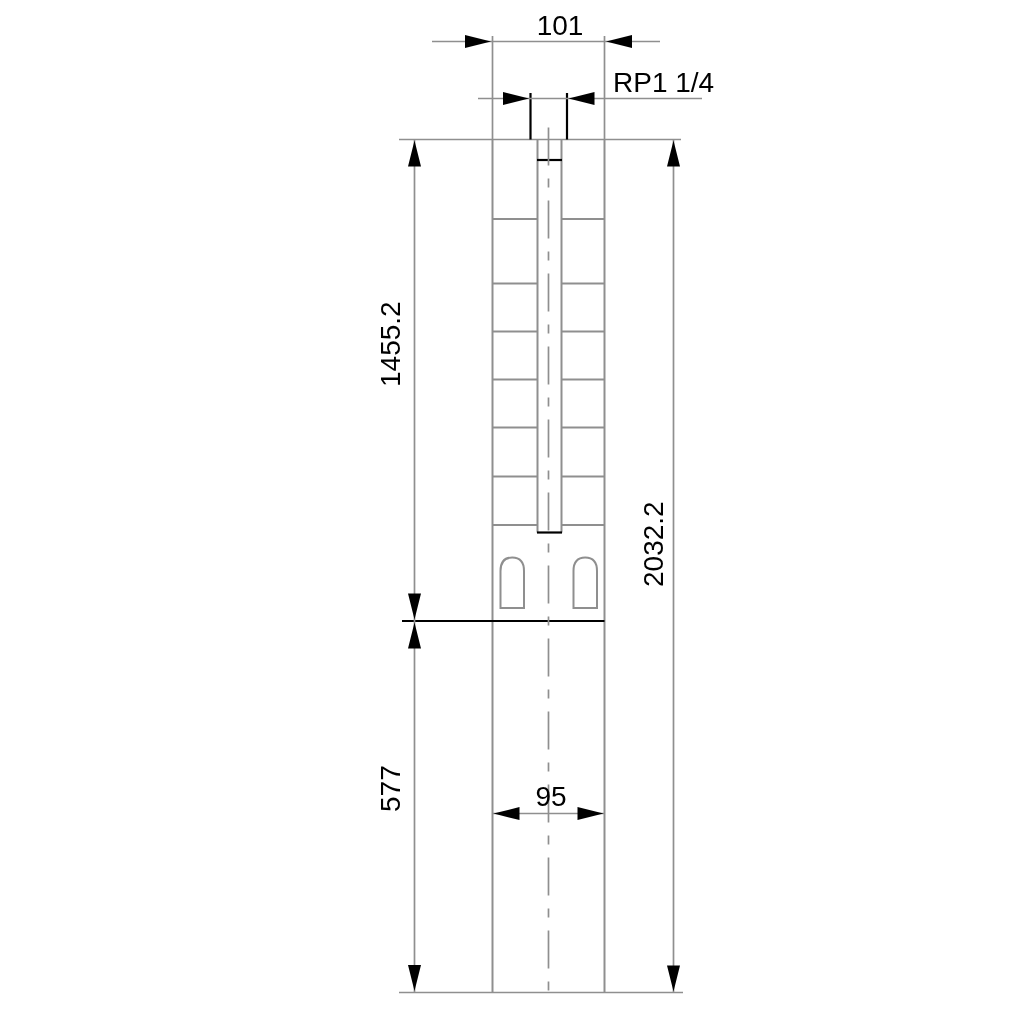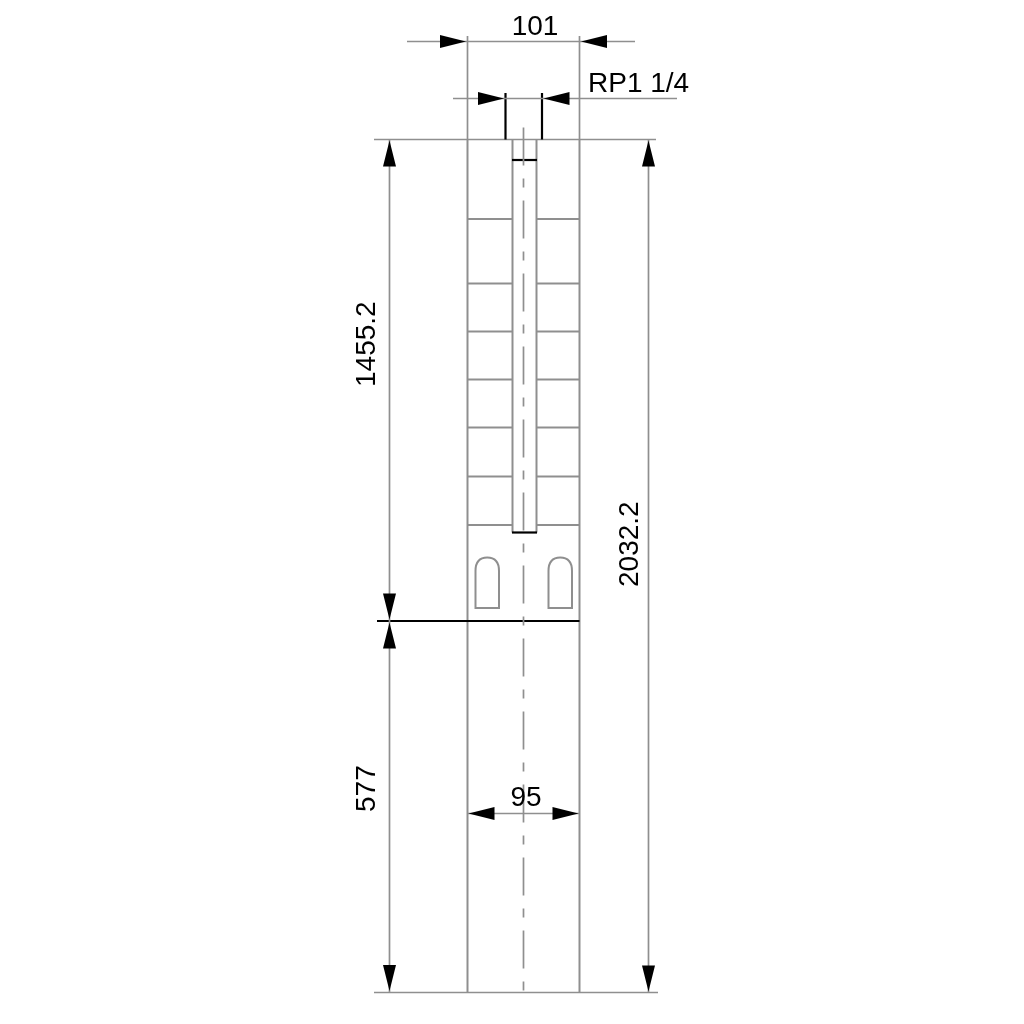--- a/index.html
+++ b/index.html
@@ -6,21 +6,21 @@
     --line-gray:#8f8f8f;
     --ink:#000000;
     --background:#ffffff;
   }
   html,body{margin:0;padding:0;}
   body{
     width:1024px;height:1024px;
     background:var(--background);
     font-family:"Liberation Sans", sans-serif;
   }
-  .stage{width:928px;height:1024px;position:relative;}
+  .stage{width:928px;height:1024px;position:relative;margin-left:25px;}
   svg{display:block;}
   .gline{stroke:var(--line-gray);stroke-width:2;fill:none;stroke-linecap:butt;}
   .gdim{stroke:var(--line-gray);stroke-width:1.7;fill:none;}
   .kline{stroke:var(--ink);stroke-width:2.2;fill:none;}
   .arrow{fill:var(--ink);stroke:none;}
   .centerline{stroke:var(--line-gray);stroke-width:1.7;fill:none;stroke-dasharray:38 13 9 13;}
   .dimtext{font-family:"Liberation Sans", sans-serif;font-size:28px;fill:var(--ink);}
 </style>
 </head>
 <body>

